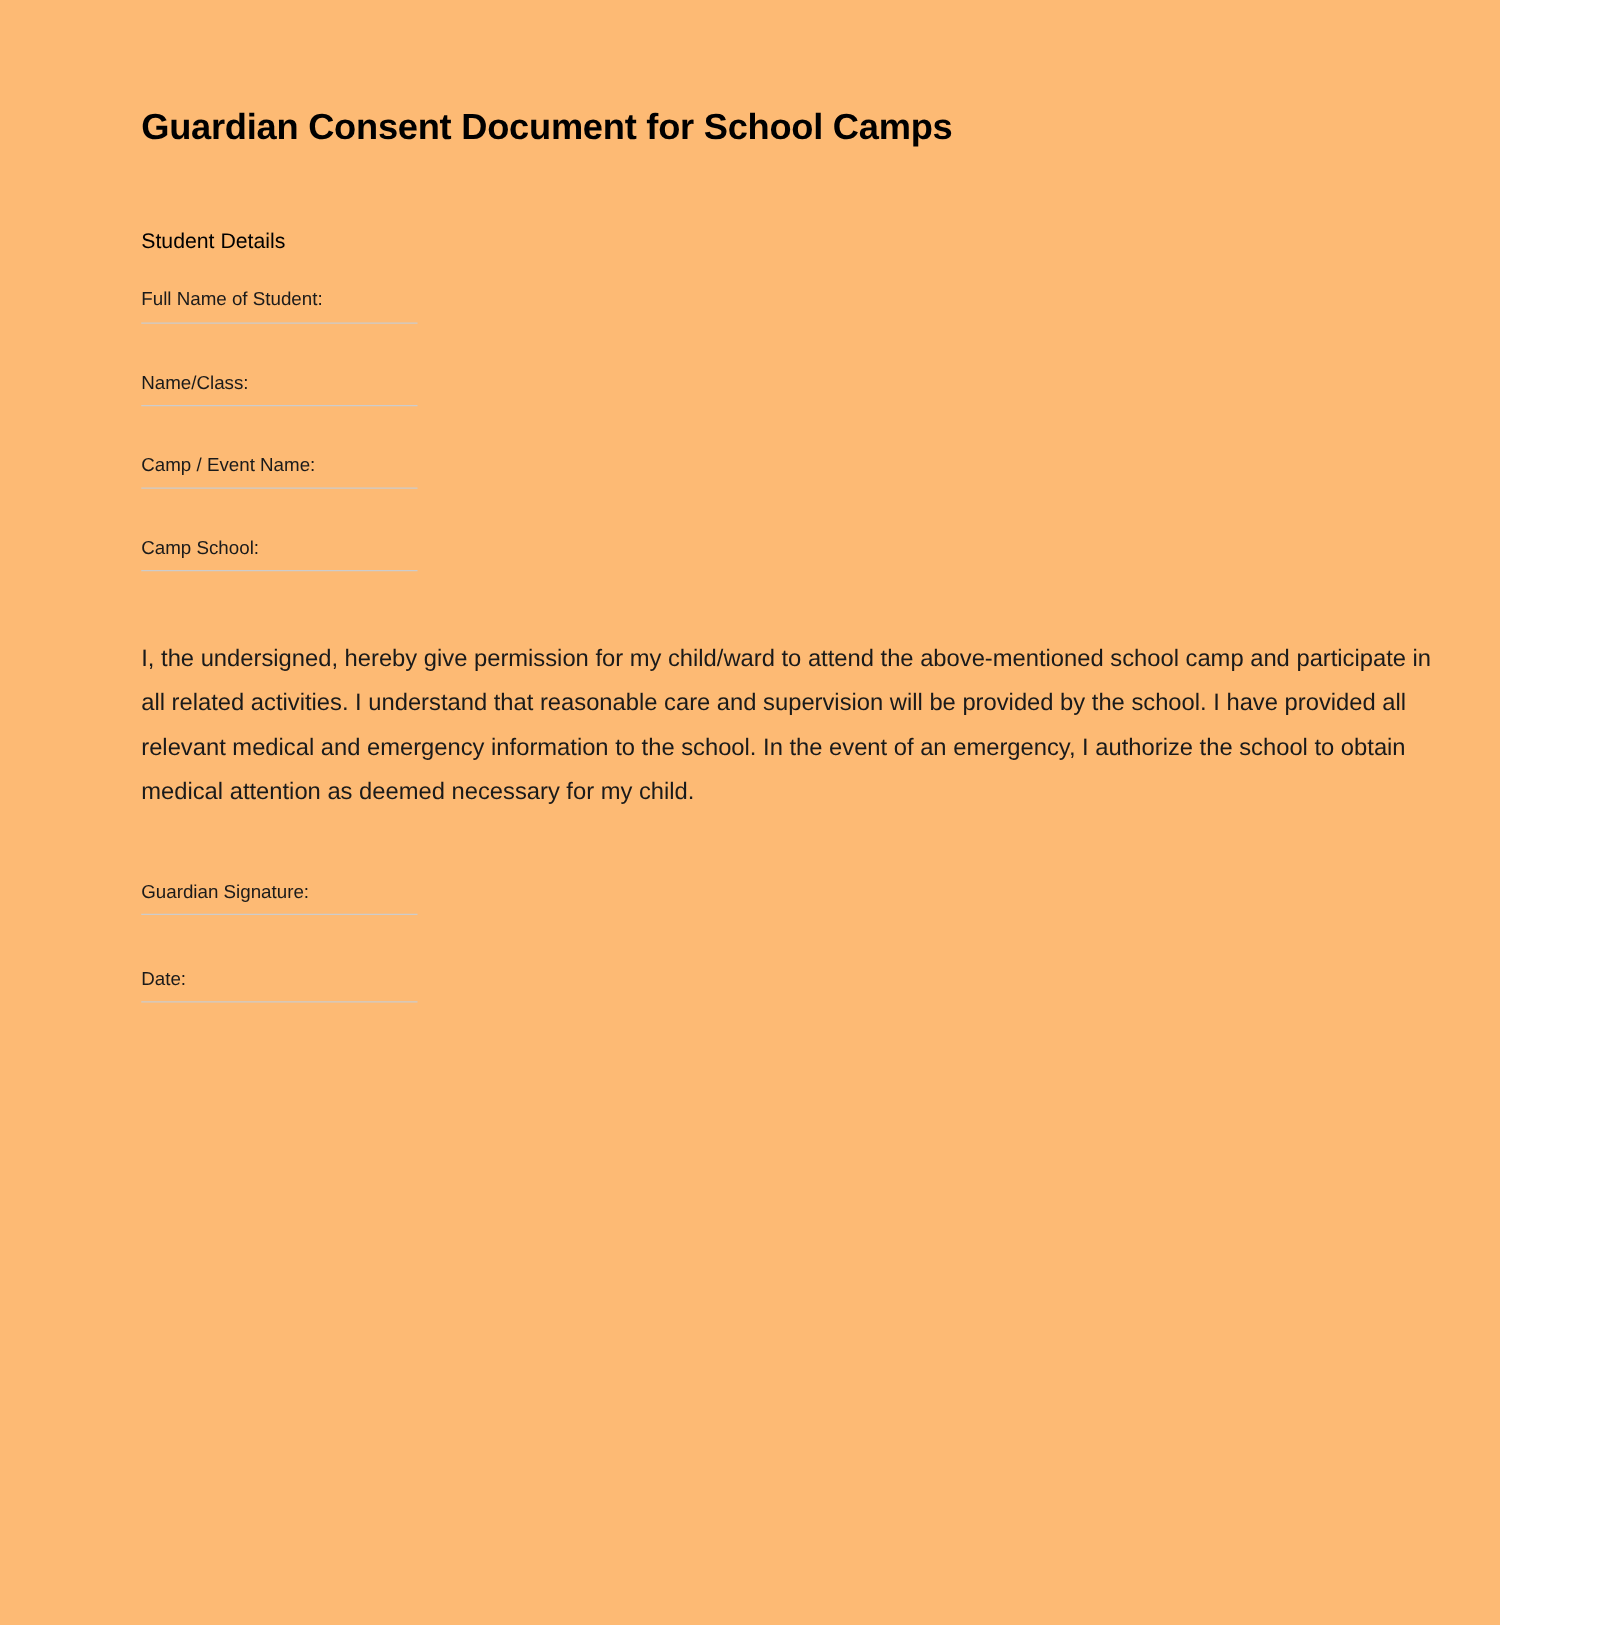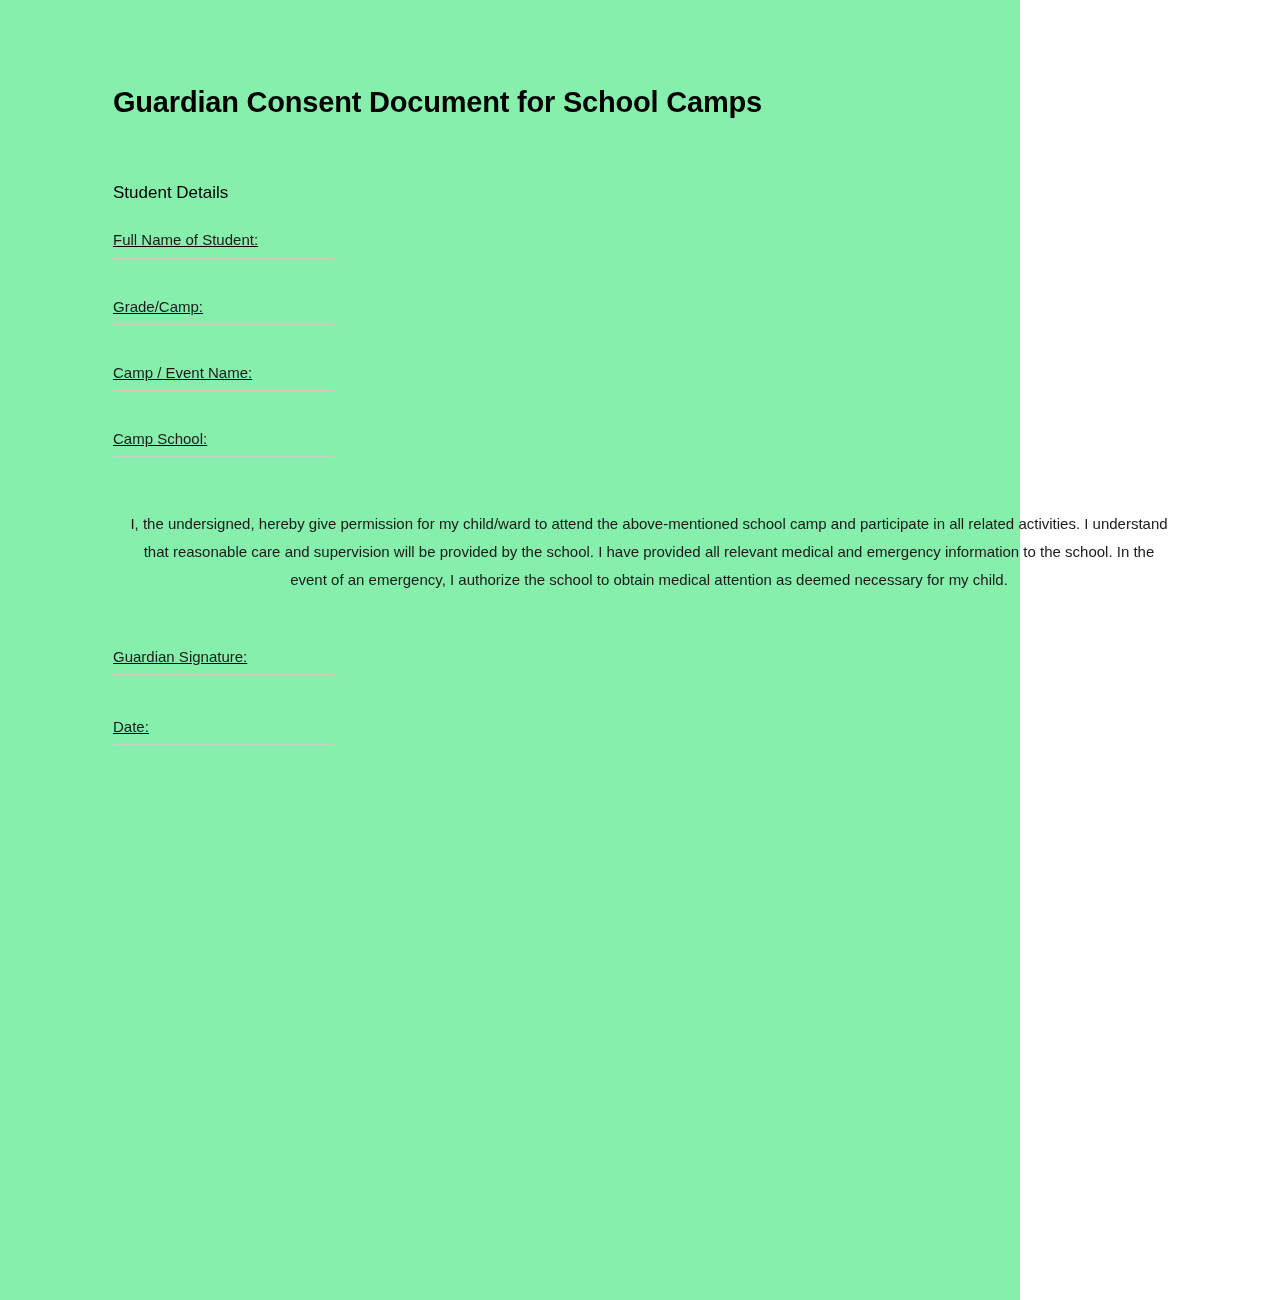--- a/index.html
+++ b/index.html
@@ -11,24 +11,24 @@
   body {
     width: 1278px;
     min-height: 1300px;
     font-family: "Liberation Sans", sans-serif;
     color: #000000;
     -webkit-font-smoothing: antialiased;
   }
 
   .page {
     box-sizing: border-box;
-    width: 1020px;
+    width: 1200px;
     min-height: 1300px;
     padding: 84px 113px 40px 113px;
-    background: #86efac;
+    background: #fdba74;
   }
 
   .doc-title {
     font-size: 29px;
     font-weight: bold;
     line-height: 1.25;
     margin: 0 0 62px 0;
     letter-spacing: -0.2px;
     color: #000000;
   }
@@ -53,42 +53,41 @@
     margin: 0;
     padding: 0;
     list-style: none;
   }
 
   .field-row {
     width: 221px;
     margin: 0 0 38px 0;
     padding: 0 0 7px 0;
     border-bottom: 1px solid #cccccc;
-    text-decoration: underline;
   }
 
   .field-row:last-child {
     margin-bottom: 0;
   }
 
   .field-label {
     display: block;
     font-size: 15px;
     line-height: 1.35;
     color: #1a1a1a;
     white-space: nowrap;
   }
 
   .consent-paragraph {
     width: 1042px;
-    margin: 53px 0 0 15px;
-    font-size: 15px;
+    margin: 53px 0 0 0;
+    font-size: 19px;
     line-height: 1.85;
     color: #1a1a1a;
-    text-align: center;
+    text-align: left;
   }
 
   .signature-block {
     margin-top: 53px;
   }
 
   .signature-block .field-row {
     margin-bottom: 42px;
   }
 
@@ -104,21 +103,21 @@
   <h1 class="doc-title">Guardian Consent Document for School Camps</h1>
 
   <div class="section">
     <h2 class="section-heading">Student Details</h2>
 
     <div class="field-list">
       <div class="field-row">
         <span class="field-label">Full Name of Student:</span>
       </div>
       <div class="field-row">
-        <span class="field-label">Grade/Camp:</span>
+        <span class="field-label">Name/Class:</span>
       </div>
       <div class="field-row">
         <span class="field-label">Camp / Event Name:</span>
       </div>
       <div class="field-row">
         <span class="field-label">Camp School:</span>
       </div>
     </div>
   </div>
 

